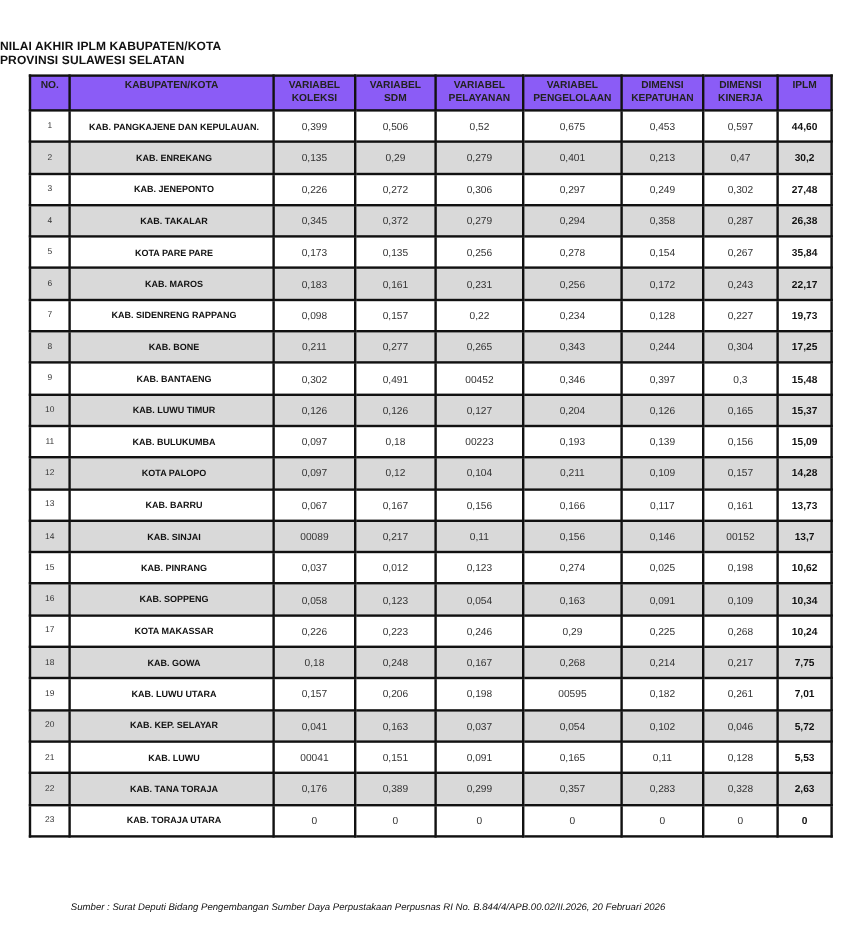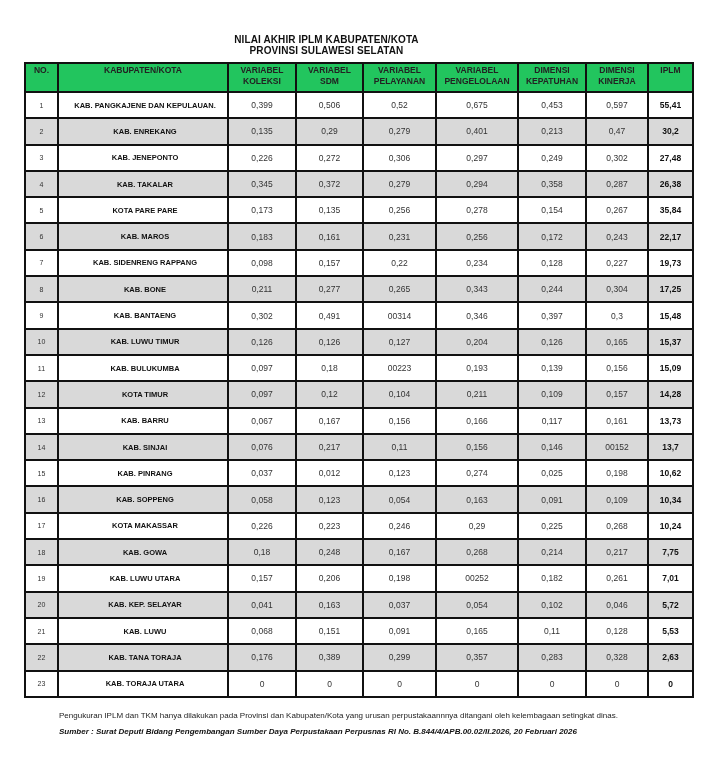--- a/index.html
+++ b/index.html
@@ -1,30 +1,30 @@
 <!DOCTYPE html>
 <html><head>
 <meta charset="utf-8">
 <style>
   html, body { margin: 0; padding: 0; background: #ffffff; }
   body { width: 720px; height: 779px; position: relative; overflow: hidden; font-family: "Liberation Sans", sans-serif; color: #111; }
-  .title { position: absolute; left: 0; width: 653px; text-align: center; font-weight: bold; font-size: 10px; letter-spacing: 0.1px; line-height: 12px; }
+  .title { position: absolute; left: 0; width: 653px; font-weight: bold; font-size: 10px; letter-spacing: 0.1px; line-height: 12px; }
   .title.t1 { top: 34px; }
   .title.t2 { top: 45px; }
   table.iplm { position: absolute; left: 24px; top: 62px; width: 668px; border-collapse: collapse; table-layout: fixed; border: 2px solid #111; }
   table.iplm th, table.iplm td { border: 2px solid #111; padding: 0; text-align: center; vertical-align: middle; }
-  table.iplm th { background: #22c55e; font-size: 8.5px; font-weight: bold; line-height: 11px; height: 26px; vertical-align: top; padding-top: 1px; color: #222; }
+  table.iplm th { background: #8b5cf6; font-size: 8.5px; font-weight: bold; line-height: 11px; height: 26px; vertical-align: top; padding-top: 1px; color: #222; }
   table.iplm td { height: 24.3px; font-size: 8.5px; color: #333; }
   table.iplm tr.even td { background: #d9d9d9; }
   table.iplm tr.odd td { background: #ffffff; }
   td.no { font-size: 7px !important; color: #333; }
   td.name { text-align: center; padding-left: 4px !important; font-weight: bold; font-size: 7.5px !important; color: #111 !important; white-space: nowrap; overflow: hidden; }
   td.iplm-val { font-weight: bold; color: #111 !important; }
   .notes { position: absolute; left: 59px; top: 708px; font-size: 8px; color: #222; line-height: 16px; }
-  .notes .src { font-weight: bold; font-style: italic; color: #111; }
+  .notes .src { font-weight: normal; font-style: italic; color: #111; margin-top: 40px; }
 </style>
 </head>
 <body>
 
 <div class="title t1">NILAI AKHIR IPLM KABUPATEN/KOTA</div>
 <div class="title t2">PROVINSI SULAWESI SELATAN</div>
 
 <table class="iplm">
   <colgroup>
     <col style="width:33px">
@@ -53,21 +53,21 @@
   <tbody id="table-body">
       <tr class="odd">
         <td class="no">1</td>
         <td class="name">KAB. PANGKAJENE DAN KEPULAUAN.</td>
         <td>0,399</td>
         <td>0,506</td>
         <td>0,52</td>
         <td>0,675</td>
         <td>0,453</td>
         <td>0,597</td>
-        <td class="iplm-val">55,41</td>
+        <td class="iplm-val">44,60</td>
       </tr>
       <tr class="even">
         <td class="no">2</td>
         <td class="name">KAB. ENREKANG</td>
         <td>0,135</td>
         <td>0,29</td>
         <td>0,279</td>
         <td>0,401</td>
         <td>0,213</td>
         <td>0,47</td>
@@ -137,21 +137,21 @@
         <td>0,343</td>
         <td>0,244</td>
         <td>0,304</td>
         <td class="iplm-val">17,25</td>
       </tr>
       <tr class="odd">
         <td class="no">9</td>
         <td class="name">KAB. BANTAENG</td>
         <td>0,302</td>
         <td>0,491</td>
-        <td>00314</td>
+        <td>00452</td>
         <td>0,346</td>
         <td>0,397</td>
         <td>0,3</td>
         <td class="iplm-val">15,48</td>
       </tr>
       <tr class="even">
         <td class="no">10</td>
         <td class="name">KAB. LUWU TIMUR</td>
         <td>0,126</td>
         <td>0,126</td>
@@ -167,21 +167,21 @@
         <td>0,097</td>
         <td>0,18</td>
         <td>00223</td>
         <td>0,193</td>
         <td>0,139</td>
         <td>0,156</td>
         <td class="iplm-val">15,09</td>
       </tr>
       <tr class="even">
         <td class="no">12</td>
-        <td class="name">KOTA TIMUR</td>
+        <td class="name">KOTA PALOPO</td>
         <td>0,097</td>
         <td>0,12</td>
         <td>0,104</td>
         <td>0,211</td>
         <td>0,109</td>
         <td>0,157</td>
         <td class="iplm-val">14,28</td>
       </tr>
       <tr class="odd">
         <td class="no">13</td>
@@ -190,21 +190,21 @@
         <td>0,167</td>
         <td>0,156</td>
         <td>0,166</td>
         <td>0,117</td>
         <td>0,161</td>
         <td class="iplm-val">13,73</td>
       </tr>
       <tr class="even">
         <td class="no">14</td>
         <td class="name">KAB. SINJAI</td>
-        <td>0,076</td>
+        <td>00089</td>
         <td>0,217</td>
         <td>0,11</td>
         <td>0,156</td>
         <td>0,146</td>
         <td>00152</td>
         <td class="iplm-val">13,7</td>
       </tr>
       <tr class="odd">
         <td class="no">15</td>
         <td class="name">KAB. PINRANG</td>
@@ -248,40 +248,40 @@
         <td>0,214</td>
         <td>0,217</td>
         <td class="iplm-val">7,75</td>
       </tr>
       <tr class="odd">
         <td class="no">19</td>
         <td class="name">KAB. LUWU UTARA</td>
         <td>0,157</td>
         <td>0,206</td>
         <td>0,198</td>
-        <td>00252</td>
+        <td>00595</td>
         <td>0,182</td>
         <td>0,261</td>
         <td class="iplm-val">7,01</td>
       </tr>
       <tr class="even">
         <td class="no">20</td>
         <td class="name">KAB. KEP. SELAYAR</td>
         <td>0,041</td>
         <td>0,163</td>
         <td>0,037</td>
         <td>0,054</td>
         <td>0,102</td>
         <td>0,046</td>
         <td class="iplm-val">5,72</td>
       </tr>
       <tr class="odd">
         <td class="no">21</td>
         <td class="name">KAB. LUWU</td>
-        <td>0,068</td>
+        <td>00041</td>
         <td>0,151</td>
         <td>0,091</td>
         <td>0,165</td>
         <td>0,11</td>
         <td>0,128</td>
         <td class="iplm-val">5,53</td>
       </tr>
       <tr class="even">
         <td class="no">22</td>
         <td class="name">KAB. TANA TORAJA</td>
@@ -301,15 +301,14 @@
         <td>0</td>
         <td>0</td>
         <td>0</td>
         <td>0</td>
         <td class="iplm-val">0</td>
       </tr>
     </tbody>
 </table>
 
 <div class="notes">
-  <div>Pengukuran IPLM dan TKM hanya dilakukan pada Provinsi dan Kabupaten/Kota yang urusan perpustakaannnya ditangani oleh kelembagaan setingkat dinas.</div>
   <div class="src">Sumber : Surat Deputi Bidang Pengembangan Sumber Daya Perpustakaan Perpusnas RI No. B.844/4/APB.00.02/II.2026, 20 Februari 2026</div>
 </div>
 
 </body></html>

